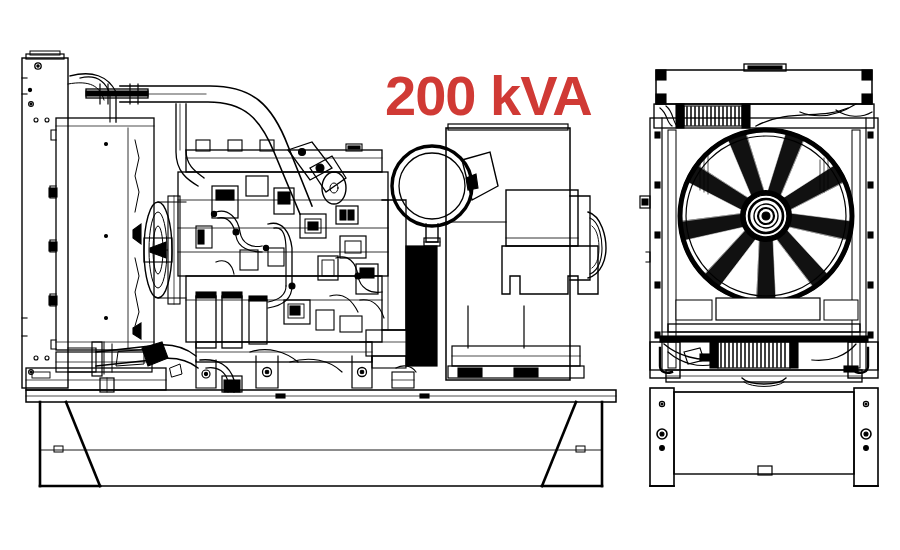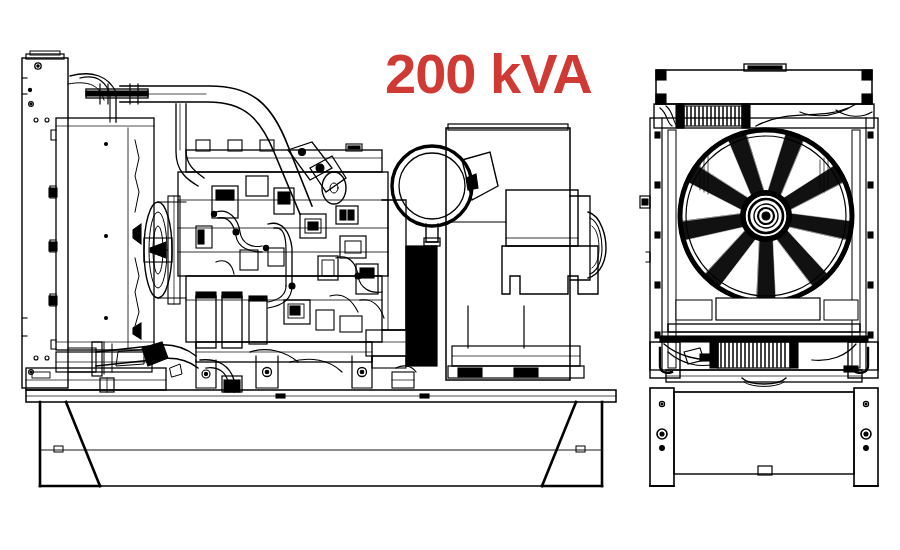--- a/index.html
+++ b/index.html
@@ -12,20 +12,21 @@
   #stage svg{display:block;width:900px;height:550px;}
   .ttl{
     position:absolute;
     font-family:"Liberation Sans",sans-serif;
     font-weight:bold;
     font-size:56px;
     letter-spacing:-1px;
     line-height:1;
     white-space:nowrap;
     user-select:none;
+    margin-top:22px;
   }
 </style>
 </head>
 <body style="background: rgb(255, 255, 255);">
 
 <div id="stage">
 <svg viewBox="0 0 900 550" xmlns="http://www.w3.org/2000/svg">
   <rect x="0" y="0" width="900" height="550" fill="#ffffff"></rect>
 
   <g fill="none" stroke="#000000" stroke-width="1.1" stroke-linecap="square">

